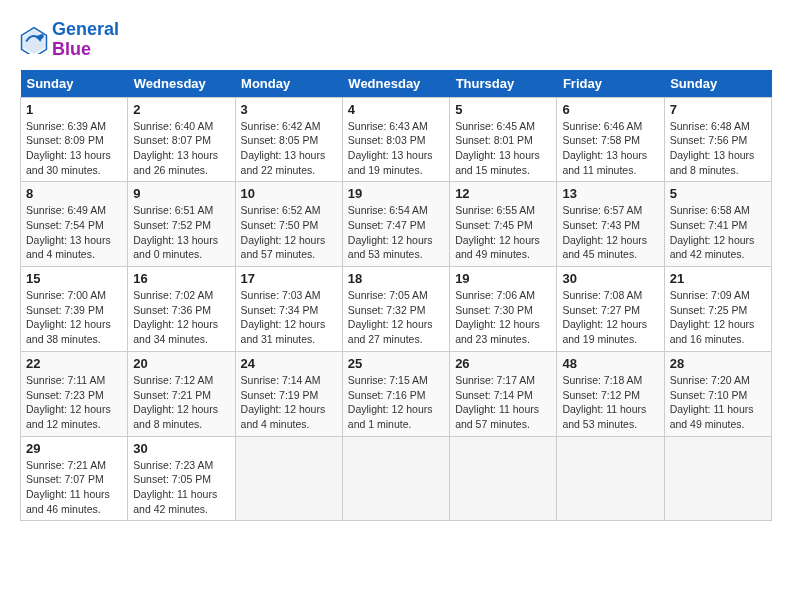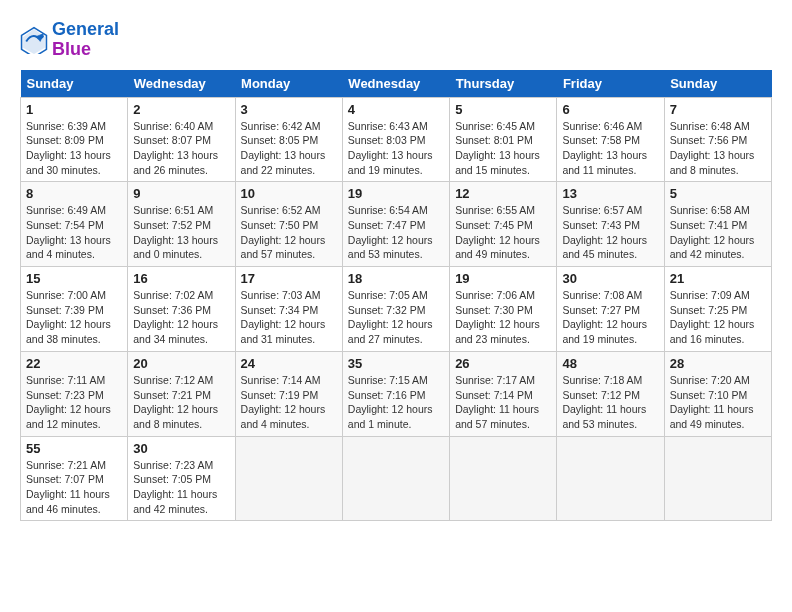--- a/index.html
+++ b/index.html
@@ -314,21 +314,21 @@
       </td>
         <td>
         <span class="day-number">24</span>
         <div class="day-info">
           Sunrise: 7:14 AM<br>
           Sunset: 7:19 PM<br>
           Daylight: 12 hours and 4 minutes.
         </div>
       </td>
         <td>
-        <span class="day-number">35</span>
+        <span class="day-number">25</span>
         <div class="day-info">
           Sunrise: 7:15 AM<br>
           Sunset: 7:16 PM<br>
           Daylight: 12 hours and 1 minute.
         </div>
       </td>
         <td>
         <span class="day-number">26</span>
         <div class="day-info">
           Sunrise: 7:17 AM<br>
@@ -348,21 +348,21 @@
         <span class="day-number">28</span>
         <div class="day-info">
           Sunrise: 7:20 AM<br>
           Sunset: 7:10 PM<br>
           Daylight: 11 hours and 49 minutes.
         </div>
       </td>
       </tr>
       <tr>
         <td>
-        <span class="day-number">55</span>
+        <span class="day-number">29</span>
         <div class="day-info">
           Sunrise: 7:21 AM<br>
           Sunset: 7:07 PM<br>
           Daylight: 11 hours and 46 minutes.
         </div>
       </td>
         <td>
         <span class="day-number">30</span>
         <div class="day-info">
           Sunrise: 7:23 AM<br>

